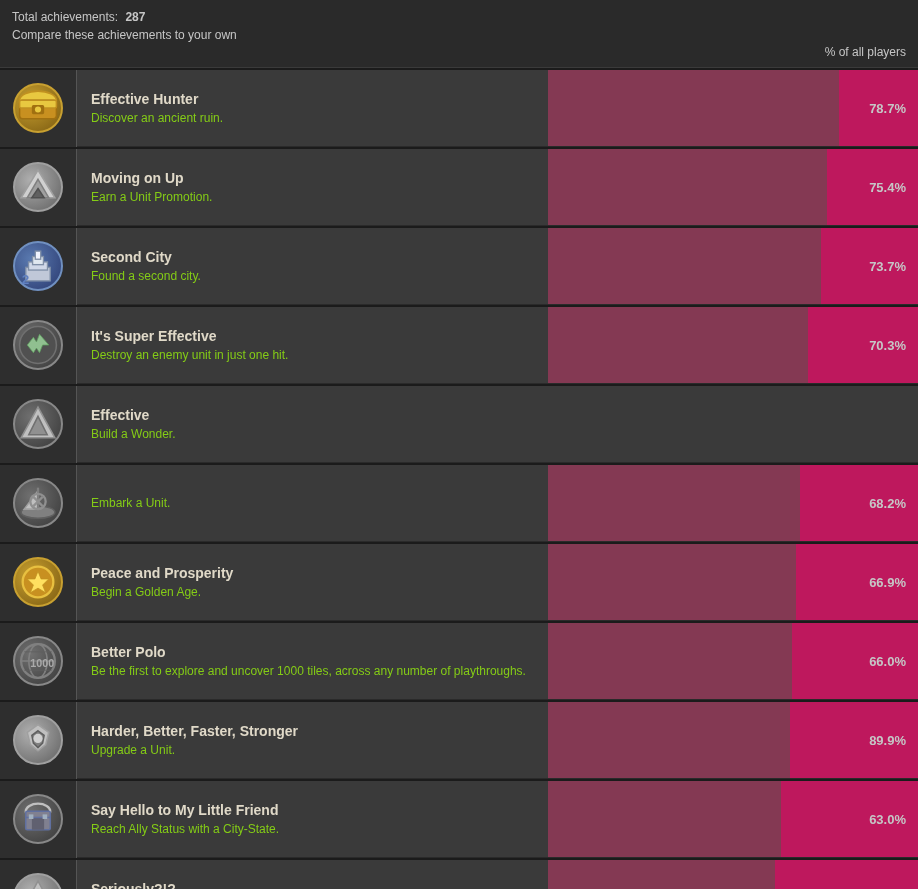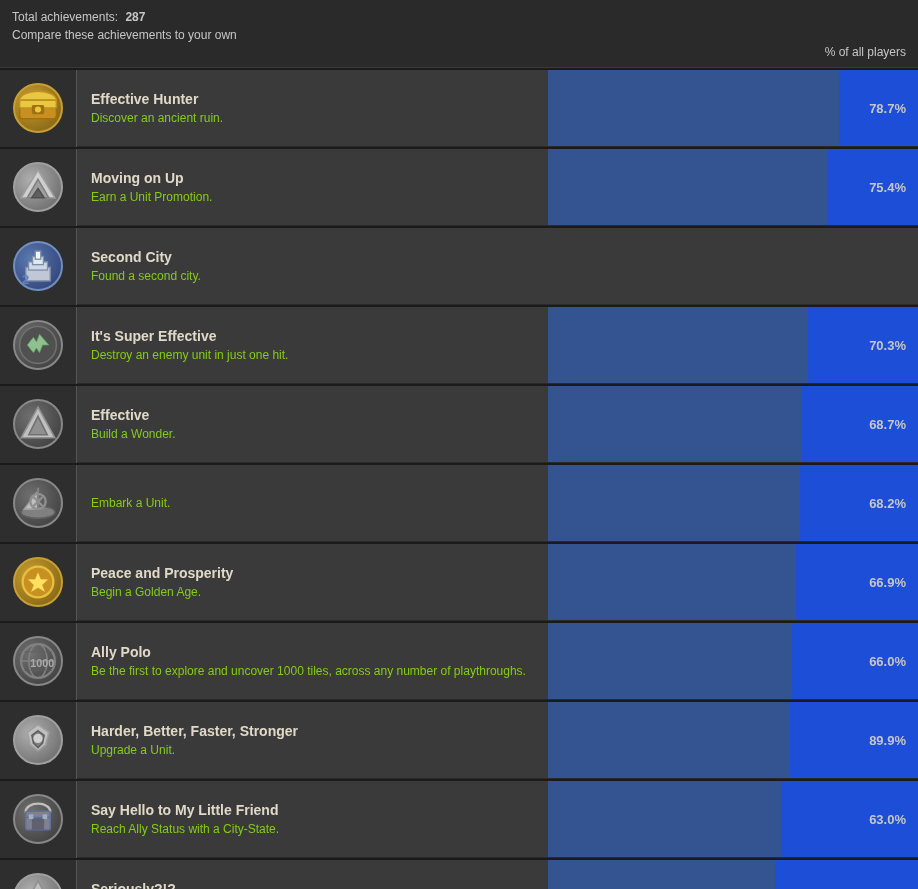--- a/index.html
+++ b/index.html
@@ -75,21 +75,21 @@
 
     .achievement-desc {
       font-size: 12px;
       color: #84cc16;
     }
 
     .achievement-bar-container {
       width: 370px;
       height: 100%;
       position: relative;
-      background: #1d4ed8;
+      background: #be185d;
       display: flex;
       align-items: center;
       padding-right: 114px;
     }
 
     .achievement-bar {
       position: absolute;
       left: 0;
       top: 0;
       height: 100%;
@@ -170,20 +170,24 @@
         <rect x="13" y="10" width="8" height="6" fill="#e0e8f0" stroke="#8090a8" stroke-width="1"></rect>
         <rect x="15" y="6" width="4" height="6" fill="#f0f4ff" stroke="#8090a8" stroke-width="1"></rect>
         <text x="5" y="30" font-size="10" font-weight="bold" fill="#6080c0">2</text>
       </svg>
     </div>
     </div>
     <div class="achievement-info">
       <div class="achievement-name">Second City</div>
       <div class="achievement-desc">Found a second city.</div>
     </div>
+    <div class="achievement-bar-container">
+      <div class="achievement-bar" style="width:73.7%;"></div>
+      <div class="achievement-percent">73.7%</div>
+    </div>
   </div>
     <div class="achievement-row">
     <div class="achievement-icon">
       <div style="width:50px;height:50px;border-radius:50%;background:radial-gradient(circle at 35% 35%, #707070, #383838);border:2px solid #888888;display:flex;align-items:center;justify-content:center;">
       <svg width="30" height="30" viewBox="0 0 30 30">
         <circle cx="15" cy="15" r="12" fill="#505050" stroke="#707070" stroke-width="1"></circle>
         <path d="M8,15 L12,10 L14,13 L16,8 L22,15 L18,15 L16,20 L14,17 L12,20 Z" fill="#90c090" stroke="#60a060" stroke-width="0.5"></path>
       </svg>
     </div>
     </div>
@@ -201,24 +205,20 @@
       <div style="width:50px;height:50px;border-radius:50%;background:radial-gradient(circle at 35% 35%, #707070, #383838);border:2px solid #888888;display:flex;align-items:center;justify-content:center;">
       <svg width="30" height="30" viewBox="0 0 30 30">
         <polygon points="15,4 26,24 4,24" fill="#c0c0c0" stroke="#909090" stroke-width="1"></polygon>
         <polygon points="15,10 21,22 9,22" fill="#909090" stroke="#707070" stroke-width="1"></polygon>
       </svg>
     </div>
     </div>
     <div class="achievement-info">
       <div class="achievement-name">Effective</div>
       <div class="achievement-desc">Build a Wonder.</div>
-    </div>
-    <div class="achievement-bar-container">
-      <div class="achievement-bar" style="width:68.7%;"></div>
-      <div class="achievement-percent">68.7%</div>
     </div>
   </div>
     <div class="achievement-row">
     <div class="achievement-icon">
       <div style="width:50px;height:50px;border-radius:50%;background:radial-gradient(circle at 35% 35%, #707070, #383838);border:2px solid #888888;display:flex;align-items:center;justify-content:center;">
       <svg width="30" height="30" viewBox="0 0 30 30">
         <ellipse cx="15" cy="21" rx="11" ry="4" fill="#808080" stroke="#606060" stroke-width="1"></ellipse>
         <path d="M15,7 L15,19 L6,19 Z" fill="#c0c0c0" stroke="#a0a0a0" stroke-width="1"></path>
         <line x1="15" y1="5" x2="15" y2="21" stroke="#808080" stroke-width="1.5"></line>
         <circle cx="15" cy="14" r="5" fill="none" stroke="#909090" stroke-width="1.5"></circle>
@@ -260,21 +260,21 @@
         <circle cx="15" cy="15" r="11" fill="none" stroke="#808080" stroke-width="1.5"></circle>
         <ellipse cx="15" cy="15" rx="6" ry="11" fill="none" stroke="#808080" stroke-width="1"></ellipse>
         <line x1="4" y1="15" x2="26" y2="15" stroke="#808080" stroke-width="1"></line>
         <line x1="6" y1="9" x2="24" y2="9" stroke="#606060" stroke-width="0.5"></line>
         <line x1="6" y1="21" x2="24" y2="21" stroke="#606060" stroke-width="0.5"></line>
         <text x="10" y="19" font-size="7" fill="#aaa" font-weight="bold">1000</text>
       </svg>
     </div>
     </div>
     <div class="achievement-info">
-      <div class="achievement-name">Ally Polo</div>
+      <div class="achievement-name">Better Polo</div>
       <div class="achievement-desc">Be the first to explore and uncover 1000 tiles, across any number of playthroughs.</div>
     </div>
     <div class="achievement-bar-container">
       <div class="achievement-bar" style="width:66%;"></div>
       <div class="achievement-percent">66.0%</div>
     </div>
   </div>
     <div class="achievement-row">
     <div class="achievement-icon">
       <div style="width:50px;height:50px;border-radius:50%;background:radial-gradient(circle at 35% 35%, #b0b0b0, #606060);border:2px solid #a0a0a0;display:flex;align-items:center;justify-content:center;">

